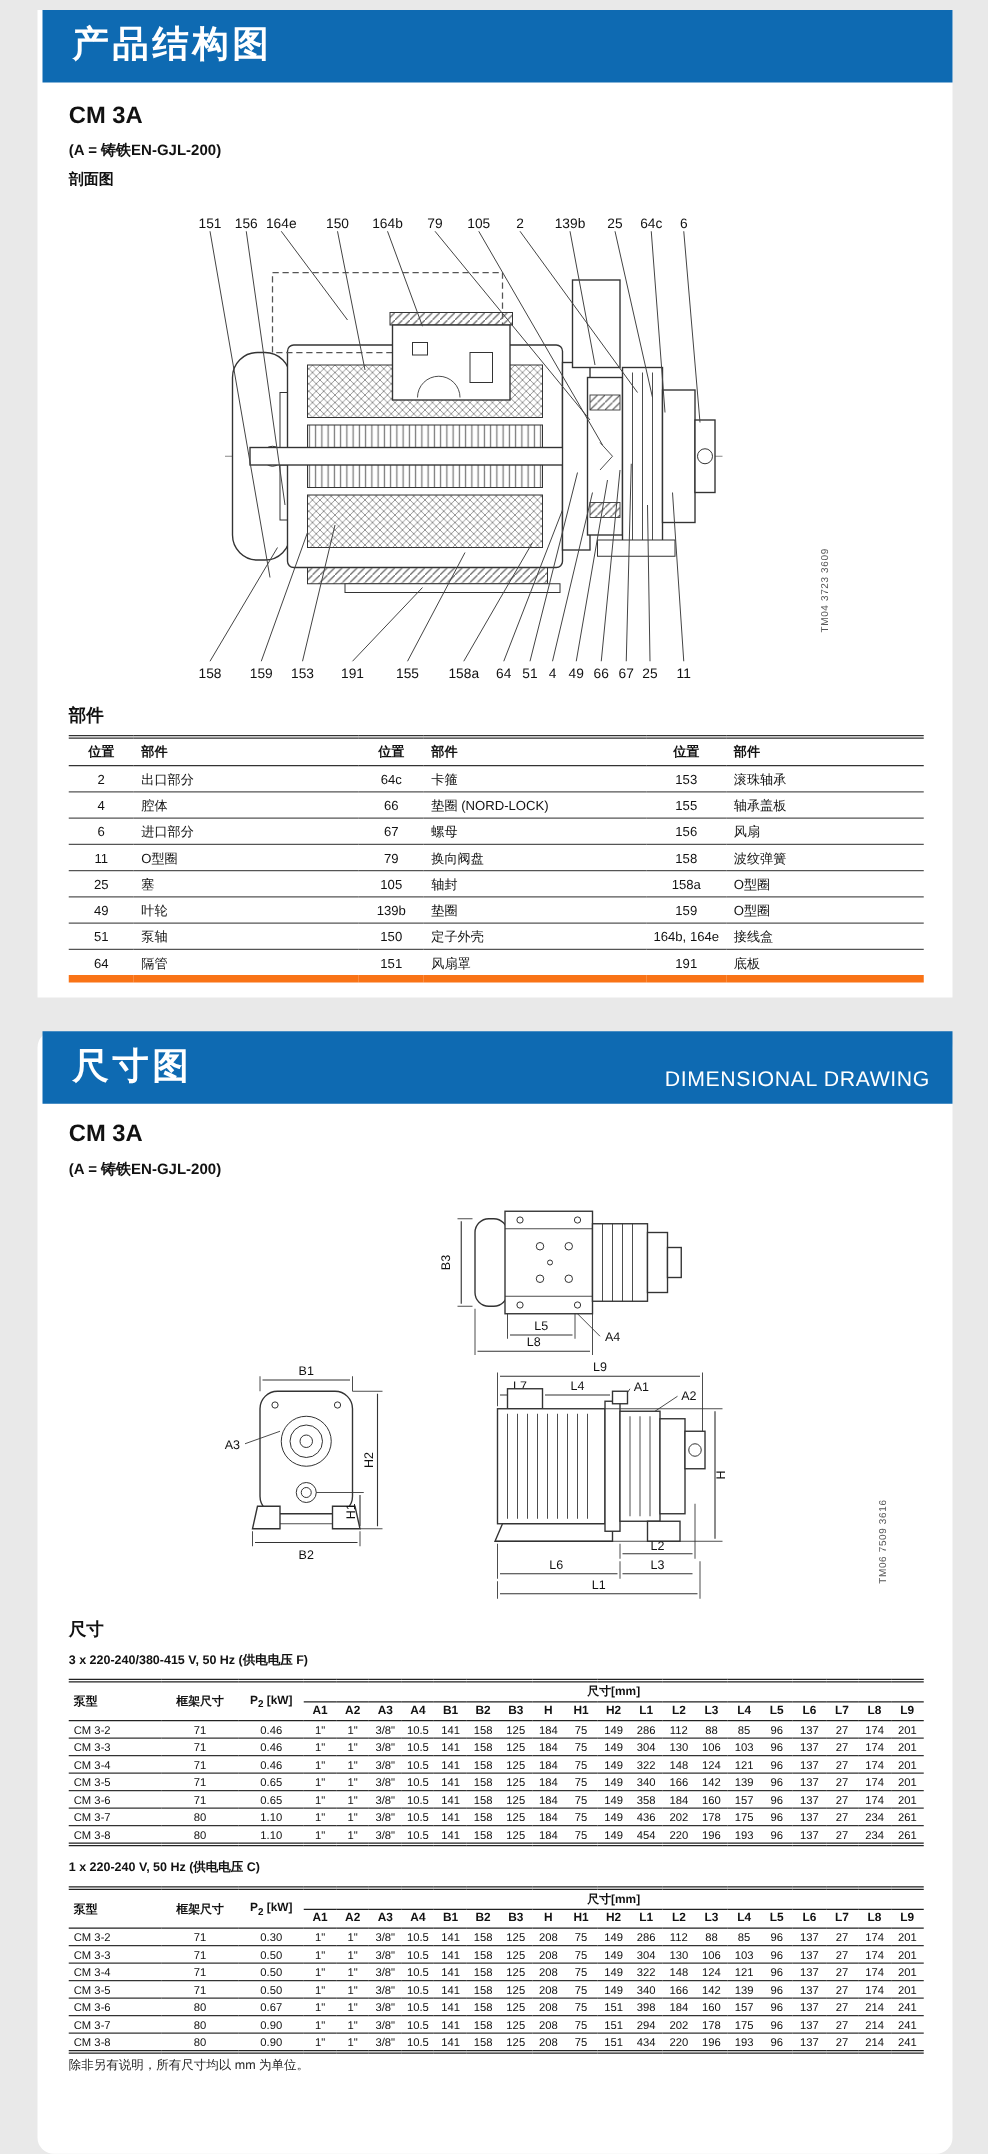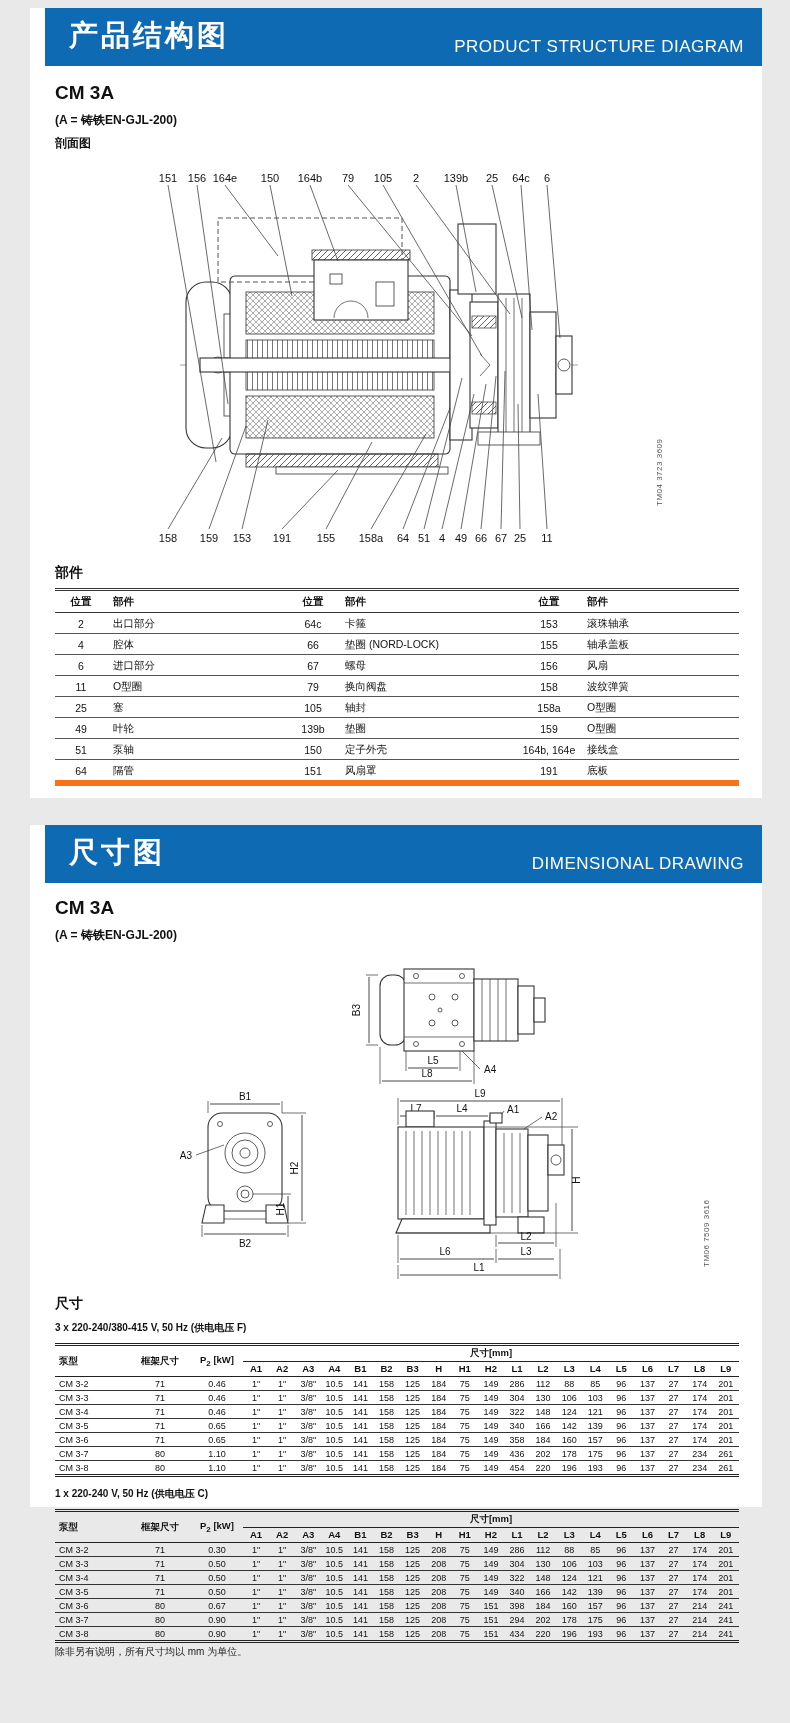--- a/index.html
+++ b/index.html
@@ -4,24 +4,24 @@
 <style>
   html,body { margin:0; padding:0; }
   body {
     width:790px; height:1723px; position:relative;
     background:#e9e9e9; overflow:hidden;
     font-family:"Liberation Sans","DejaVu Sans",sans-serif;
     color:#111;
   }
   .card { position:absolute; left:30px; width:732px; background:#ffffff; }
   #card1 { top:8px;  height:790px; }
-  #card2 { top:825px; height:682px; }
+  #card2 { top:825px; height:898px;border-radius:13px; }
 
   .banner {
-    position:absolute; top:0; left:15px; right:0; height:58px;
+    position:absolute; top:0; left:4px; right:0; height:58px;
     background:#0e6ab2; display:flex; justify-content:space-between;
   }
   .banner .zh {
     color:#fff; font-size:29px; font-weight:bold; letter-spacing:3px;
     padding-left:24px; align-self:center; margin-top:-2px;
   }
   .banner .en {
     color:#fff; font-size:17px; font-weight:400; letter-spacing:0.5px;
     padding-right:18px; align-self:flex-end; padding-bottom:9px;
   }
@@ -77,21 +77,20 @@
   .leader { stroke:#444; stroke-width:0.8; fill:none; }
   text.callout { font-size:11px; fill:#111; }
   text.dim { font-size:10px; fill:#111; }
 </style>
 </head>
 <body>
 
 <div class="card" id="card1">
   <div class="banner">
     <span class="zh">产品结构图</span>
-    <span class="en">PRODUCT STRUCTURE DIAGRAM</span>
   </div>
 
   <div class="abs model-title" style="top:74px">CM 3A</div>
   <div class="abs material-note" style="top:104px">(A = 铸铁EN-GJL-200)</div>
   <div class="abs small-head" style="top:127px">剖面图</div>
 
   <svg style="left:100px; top:158px;" width="560" height="385" viewBox="0 0 560 385">
     <defs>
       <pattern id="xh" width="6" height="6" patternUnits="userSpaceOnUse">
         <path d="M0 6 L6 0 M0 0 L6 6" stroke="#888" stroke-width="0.7"></path>

